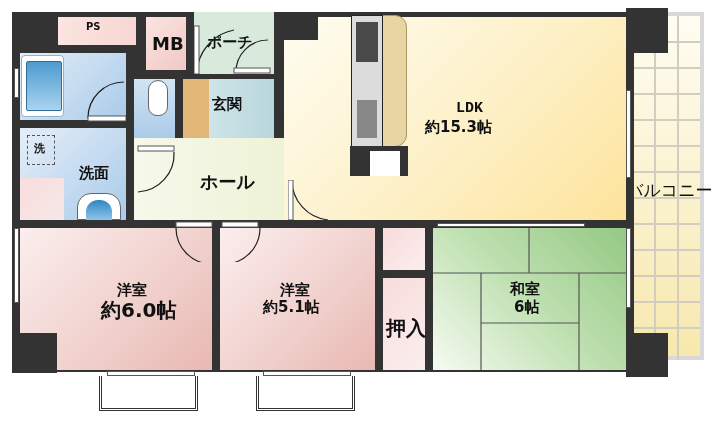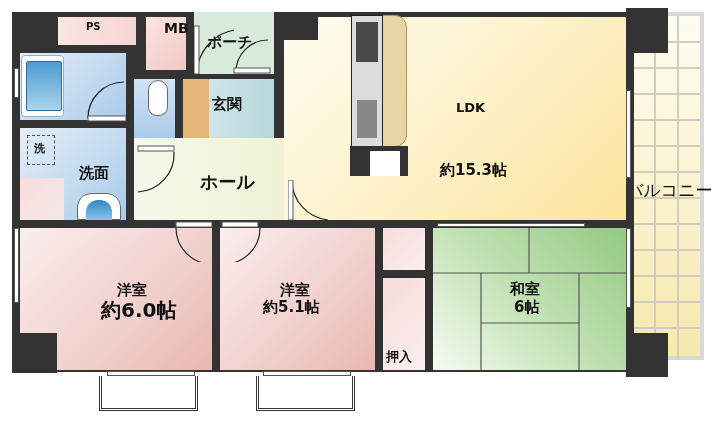--- a/index.html
+++ b/index.html
@@ -33,21 +33,21 @@
   </svg>
 </div>
 <div class="lbl" style="left:626px;top:182px;font-size:17px;font-weight:normal;background:transparent;">バルコニー</div>
 
 <div class="abs wall" style="left:12px;top:12px;width:622px;height:360px;"></div>
 
 <div class="abs" style="left:58px;top:17px;width:78px;height:28px;background:linear-gradient(90deg,#fbe4e1,#f7d6d2);"></div>
 <div class="lbl" style="left:86px;top:22px;font-size:10px;">PS</div>
 
 <div class="abs" style="left:146px;top:17px;width:40px;height:53px;background:linear-gradient(135deg,#fbe4e1,#f0c8c4);"></div>
-<div class="lbl" style="left:152px;top:21px;font-size:14px;margin-left:12px;">MB</div>
+<div class="lbl" style="left:152px;top:35px;font-size:18px;">MB</div>
 
 <div class="abs" style="left:194px;top:12px;width:80px;height:62px;background:#d8eadc;"></div>
 <div class="lbl" style="left:207px;top:35px;font-size:15px;">ポーチ</div>
 <svg class="abs" style="left:194px;top:12px" width="80" height="62">
   <path d="M4 52 A46 46 0 0 1 40 18" fill="none" stroke="#222" stroke-width="1.2"></path>
   <path d="M42 60 A32 32 0 0 1 74 28" fill="none" stroke="#222" stroke-width="1.2"></path>
   <rect x="0" y="14" width="5" height="48" fill="#fff" stroke="#555"></rect>
   <rect x="40" y="56" width="36" height="5" fill="#fff" stroke="#555"></rect>
 </svg>
 
@@ -78,22 +78,22 @@
 
 <div class="abs" style="left:134px;top:138px;width:152px;height:82px;background:linear-gradient(90deg,#f6f8ea,#eef3d6);"></div>
 <div class="lbl" style="left:200px;top:173px;font-size:18px;">ホール</div>
 <svg class="abs" style="left:134px;top:144px" width="42" height="50">
   <path d="M4 48 A38 38 0 0 0 40 8" fill="none" stroke="#222" stroke-width="1.2"></path>
   <rect x="4" y="2" width="36" height="5" fill="#fff" stroke="#555"></rect>
 </svg>
 
 <div class="abs" style="left:284px;top:17px;width:342px;height:203px;background:linear-gradient(135deg,#fffdf2 0%,#fdf0c6 55%,#fde49c 100%);"></div>
 <div class="abs wall" style="left:276px;top:12px;width:42px;height:28px;"></div>
-<div class="lbl" style="left:456px;top:101px;font-size:13px;">LDK</div>
-<div class="lbl" style="left:440px;top:120px;font-size:15px;margin-top:43px;">約15.3帖</div>
+<div class="lbl" style="left:456px;top:101px;font-size:15px;font-family:Liberation Mono, monospace;">LDK</div>
+<div class="lbl" style="left:425px;top:120px;font-size:15px;">約15.3帖</div>
 
 <div class="abs" style="left:351px;top:15px;width:56px;height:132px;background:#e7d5a4;border:1px solid #aa9563;border-radius:0 12px 12px 0;"></div>
 <div class="abs" style="left:351px;top:15px;width:32px;height:132px;background:#dcdcdc;border:1px solid #222;"></div>
 <div class="abs" style="left:356px;top:22px;width:22px;height:40px;background:#4a4a4a;"></div>
 <div class="abs" style="left:357px;top:100px;width:20px;height:38px;background:#888;"></div>
 <div class="abs wall" style="left:350px;top:146px;width:58px;height:30px;">
   <div style="position:absolute;left:20px;top:5px;width:30px;height:25px;background:#fff;"></div>
 </div>
 <svg class="abs" style="left:288px;top:180px" width="50" height="42">
   <path d="M4 40 A40 40 0 0 0 44 4" fill="none" stroke="#222" stroke-width="1.2" transform="rotate(90 24 20)"></path>
@@ -114,21 +114,21 @@
 <div class="abs" style="left:220px;top:228px;width:155px;height:142px;background:linear-gradient(135deg,#fbeeee 0%,#f0cfcb 60%,#e9b8b2 100%);"></div>
 <div class="lbl" style="left:280px;top:283px;font-size:15px;">洋室</div>
 <div class="lbl" style="left:263px;top:300px;font-size:15px;">約5.1帖</div>
 <svg class="abs" style="left:220px;top:220px" width="44" height="42">
   <path d="M40 8 A36 36 0 0 1 4 44" fill="none" stroke="#222" stroke-width="1.2"></path>
   <rect x="2" y="2" width="36" height="5" fill="#fff" stroke="#555"></rect>
 </svg>
 
 <div class="abs" style="left:383px;top:228px;width:42px;height:42px;background:linear-gradient(135deg,#f8dcdc,#fbeeee);"></div>
 <div class="abs" style="left:383px;top:278px;width:42px;height:92px;background:linear-gradient(135deg,#f8dcdc,#fbeeee);"></div>
-<div class="lbl" style="left:386px;top:318px;font-size:13px;margin-top:32px;">押入</div>
+<div class="lbl" style="left:386px;top:318px;font-size:20px;">押入</div>
 
 <div class="abs" style="left:433px;top:228px;width:193px;height:142px;background:linear-gradient(45deg,#f6fbf2 0%,#bfe0b1 50%,#94c984 100%);"></div>
 <svg class="abs" style="left:433px;top:228px" width="193" height="142">
   <g stroke="#555" stroke-width="1.2" fill="none">
     <line x1="96" y1="0" x2="96" y2="45"></line>
     <line x1="0" y1="45" x2="193" y2="45"></line>
     <line x1="48" y1="45" x2="48" y2="142"></line>
     <line x1="146" y1="45" x2="146" y2="142"></line>
     <line x1="48" y1="95" x2="146" y2="95"></line>
   </g>

